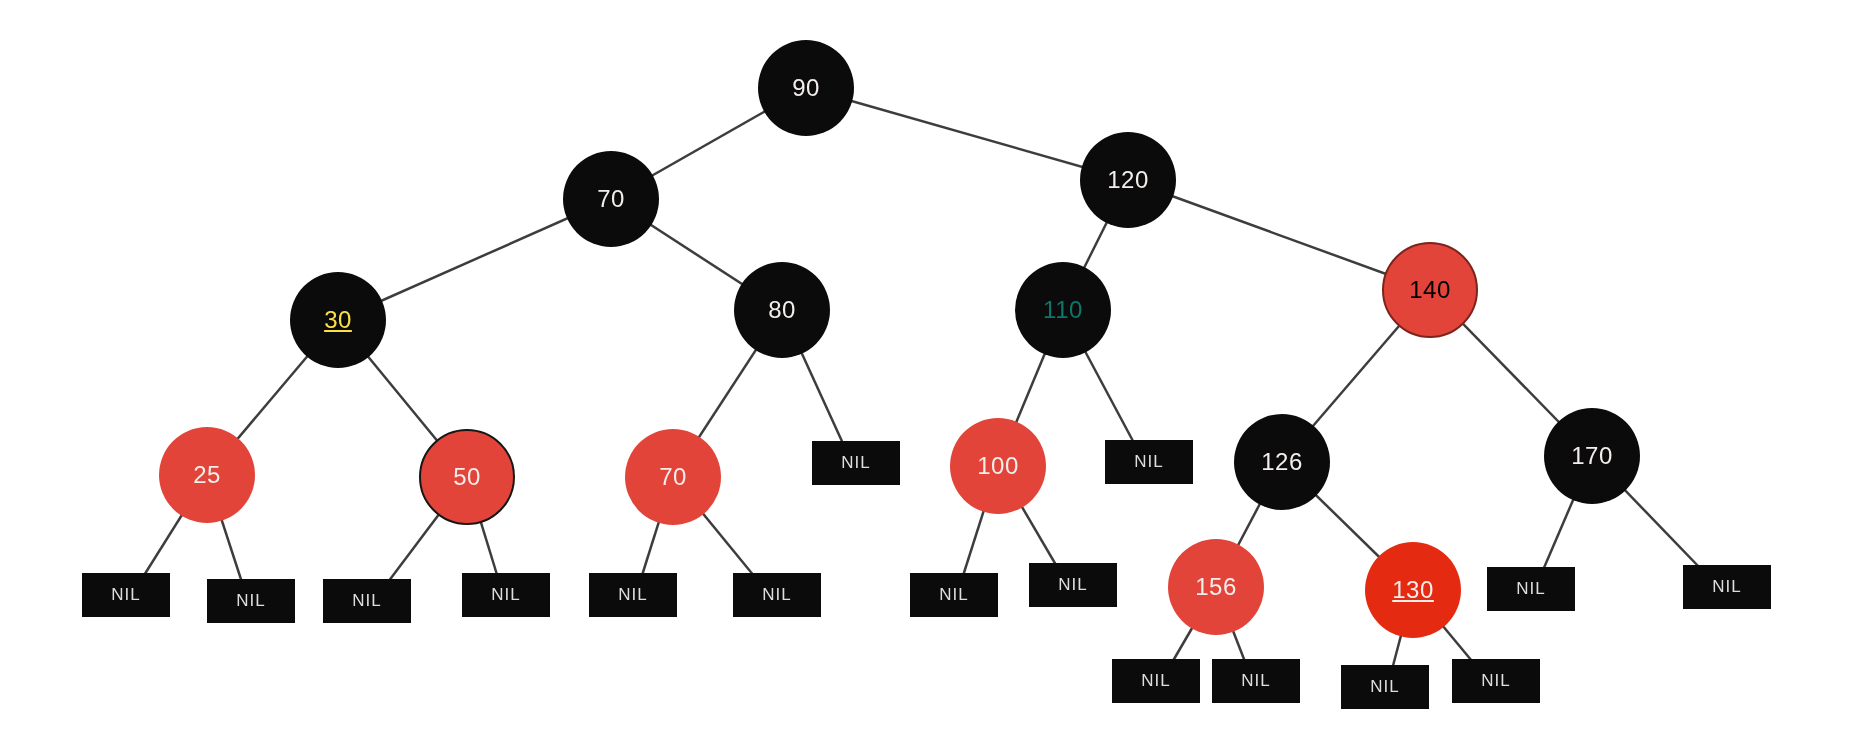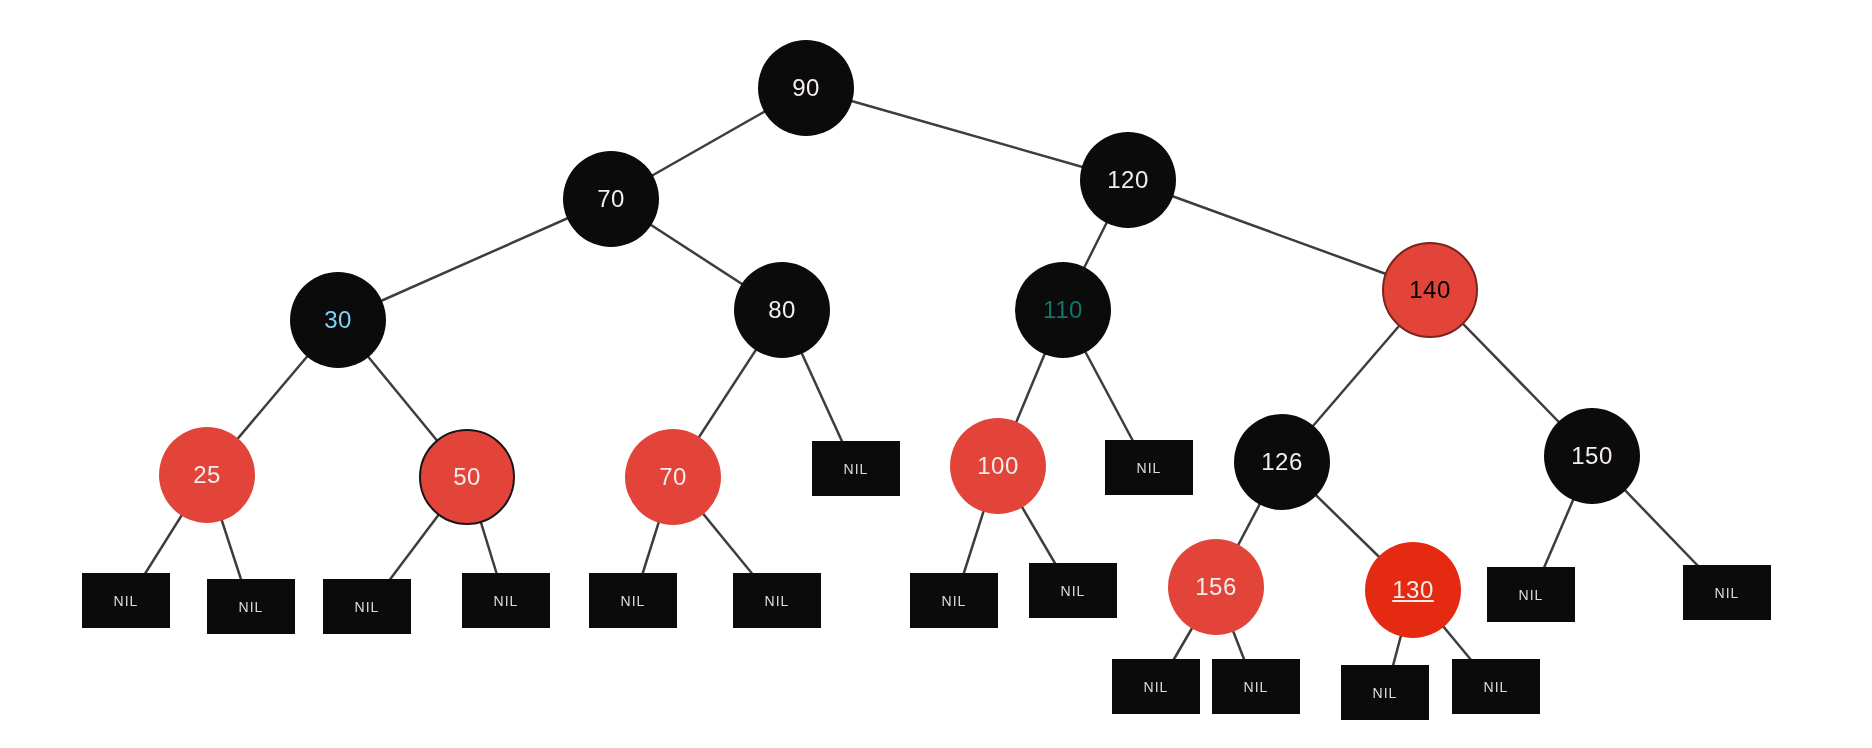--- a/index.html
+++ b/index.html
@@ -30,25 +30,25 @@
     display: flex;
     align-items: center;
     justify-content: center;
     font-size: 24px;
     letter-spacing: 0.5px;
     box-sizing: border-box;
   }
   .nil-box {
     position: absolute;
     width: 88px;
-    height: 55px;
+    height: 44px;
     display: flex;
     align-items: center;
     justify-content: center;
-    font-size: 14px;
+    font-size: 17px;
     letter-spacing: 1px;
     box-sizing: border-box;
   }
 </style>
 </head>
 <body>
 
 <div class="canvas">
   <svg class="edges-layer" width="1872" height="748" viewBox="0 0 1872 748" xmlns="http://www.w3.org/2000/svg">
       <line x1="806" y1="88" x2="611" y2="199" stroke="#3d3d3d" stroke-width="2.5"></line>
@@ -79,30 +79,30 @@
       <line x1="1592" y1="456" x2="1727" y2="596" stroke="#3d3d3d" stroke-width="2.5"></line>
       <line x1="1216" y1="587" x2="1156" y2="690" stroke="#3d3d3d" stroke-width="2.5"></line>
       <line x1="1216" y1="587" x2="1256" y2="690" stroke="#3d3d3d" stroke-width="2.5"></line>
       <line x1="1413" y1="590" x2="1385" y2="696" stroke="#3d3d3d" stroke-width="2.5"></line>
       <line x1="1413" y1="590" x2="1496" y2="690" stroke="#3d3d3d" stroke-width="2.5"></line>
     </svg>
   <div>
       <div class="tree-circle" style="left: 758px; top: 40px; background: rgb(11, 11, 11); color: rgb(243, 238, 236);">90</div>
       <div class="tree-circle" style="left: 563px; top: 151px; background: rgb(11, 11, 11); color: rgb(243, 238, 236);">70</div>
       <div class="tree-circle" style="left: 1080px; top: 132px; background: rgb(11, 11, 11); color: rgb(243, 238, 236);">120</div>
-      <div class="tree-circle" style="left: 290px; top: 272px; background: rgb(11, 11, 11); color: #7dd3fc;">30</div>
+      <div class="tree-circle" style="left: 290px; top: 272px; background: rgb(11, 11, 11); color: #fde047; text-decoration: underline;">30</div>
       <div class="tree-circle" style="left: 734px; top: 262px; background: rgb(11, 11, 11); color: rgb(243, 238, 236);">80</div>
       <div class="tree-circle" style="left: 1015px; top: 262px; background: rgb(11, 11, 11); color: #0f766e;">110</div>
       <div class="tree-circle" style="left: 1382px; top: 242px; background: rgb(226, 68, 58); color: #000000; border: 2.5px solid rgb(124, 36, 28);">140</div>
       <div class="tree-circle" style="left: 159px; top: 427px; background: rgb(226, 68, 58); color: rgb(243, 238, 236);">25</div>
       <div class="tree-circle" style="left: 419px; top: 429px; background: rgb(226, 68, 58); color: rgb(243, 238, 236); border: 2.5px solid rgb(22, 22, 22);">50</div>
       <div class="tree-circle" style="left: 625px; top: 429px; background: rgb(226, 68, 58); color: rgb(243, 238, 236);">70</div>
       <div class="tree-circle" style="left: 950px; top: 418px; background: rgb(226, 68, 58); color: rgb(243, 238, 236);">100</div>
       <div class="tree-circle" style="left: 1234px; top: 414px; background: rgb(11, 11, 11); color: rgb(243, 238, 236);">126</div>
-      <div class="tree-circle" style="left: 1544px; top: 408px; background: rgb(11, 11, 11); color: rgb(243, 238, 236);">150</div>
+      <div class="tree-circle" style="left: 1544px; top: 408px; background: rgb(11, 11, 11); color: rgb(243, 238, 236);">170</div>
       <div class="tree-circle" style="left: 1168px; top: 539px; background: rgb(226, 68, 58); color: rgb(243, 238, 236);">156</div>
       <div class="tree-circle" style="left: 1365px; top: 542px; background: rgb(229, 42, 18); color: rgb(243, 238, 236); text-decoration: underline;">130</div>
       <div class="nil-box" style="left: 812px; top: 441px; background: rgb(11, 11, 11); color: rgb(222, 222, 222);">NIL</div>
       <div class="nil-box" style="left: 1105px; top: 440px; background: rgb(11, 11, 11); color: rgb(222, 222, 222);">NIL</div>
       <div class="nil-box" style="left: 82px; top: 573px; background: rgb(11, 11, 11); color: rgb(222, 222, 222);">NIL</div>
       <div class="nil-box" style="left: 207px; top: 579px; background: rgb(11, 11, 11); color: rgb(222, 222, 222);">NIL</div>
       <div class="nil-box" style="left: 323px; top: 579px; background: rgb(11, 11, 11); color: rgb(222, 222, 222);">NIL</div>
       <div class="nil-box" style="left: 462px; top: 573px; background: rgb(11, 11, 11); color: rgb(222, 222, 222);">NIL</div>
       <div class="nil-box" style="left: 589px; top: 573px; background: rgb(11, 11, 11); color: rgb(222, 222, 222);">NIL</div>
       <div class="nil-box" style="left: 733px; top: 573px; background: rgb(11, 11, 11); color: rgb(222, 222, 222);">NIL</div>

